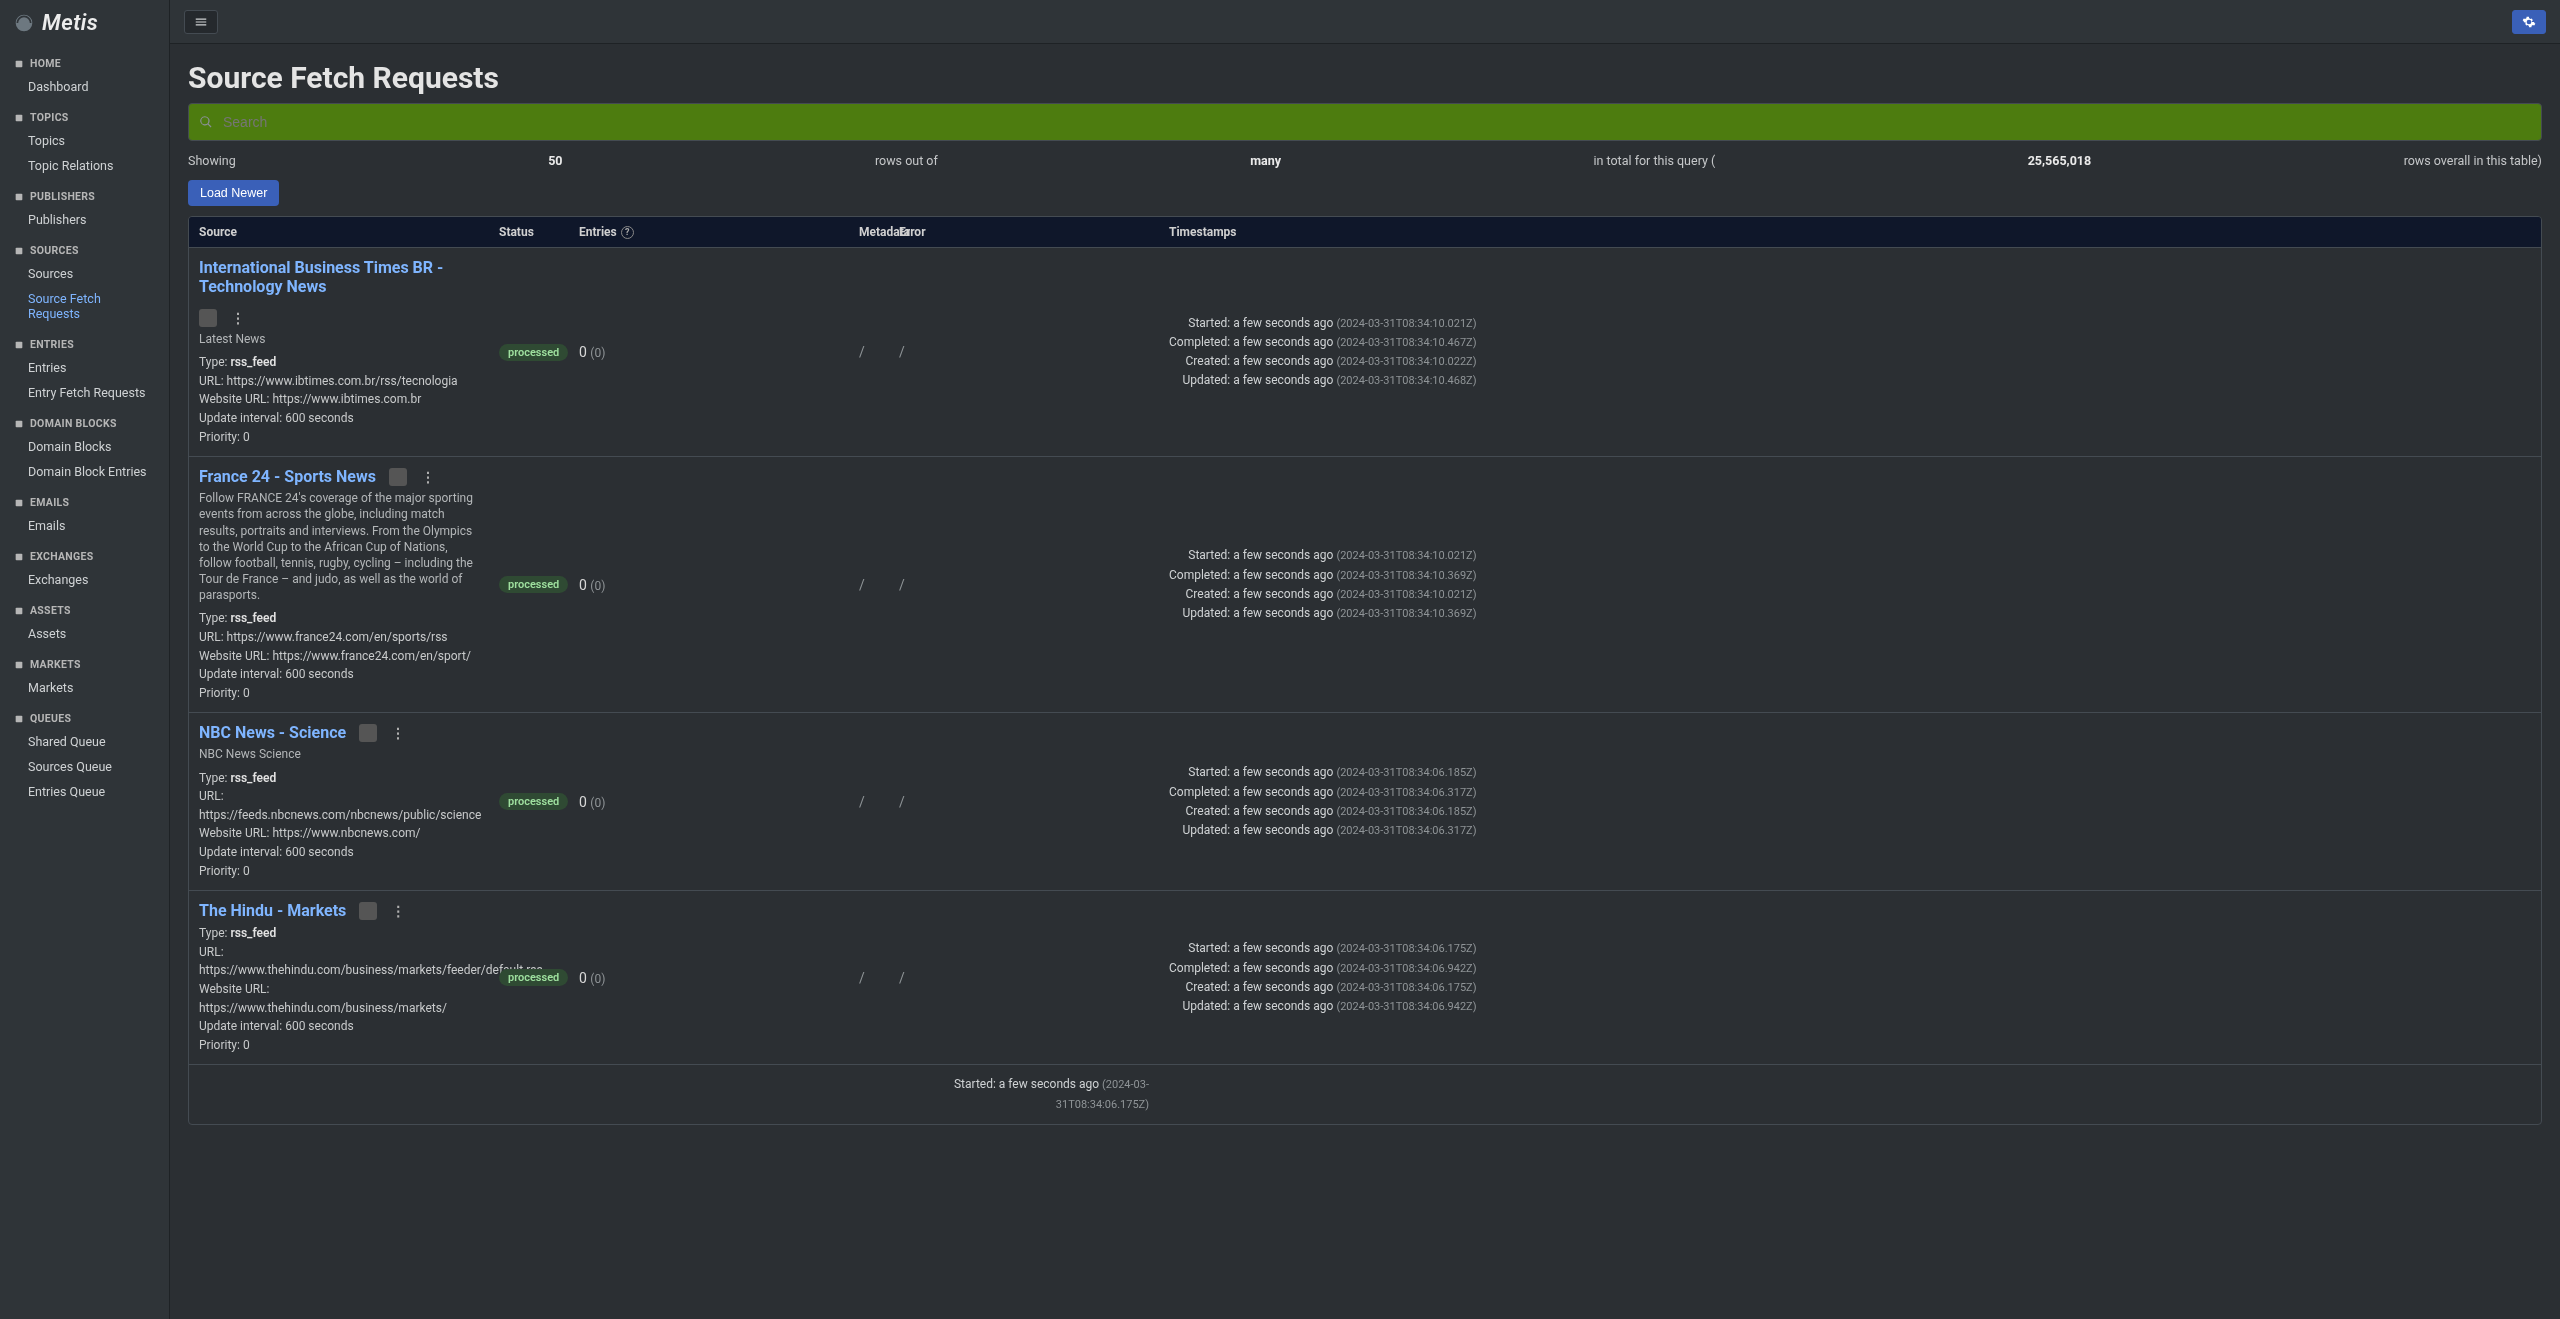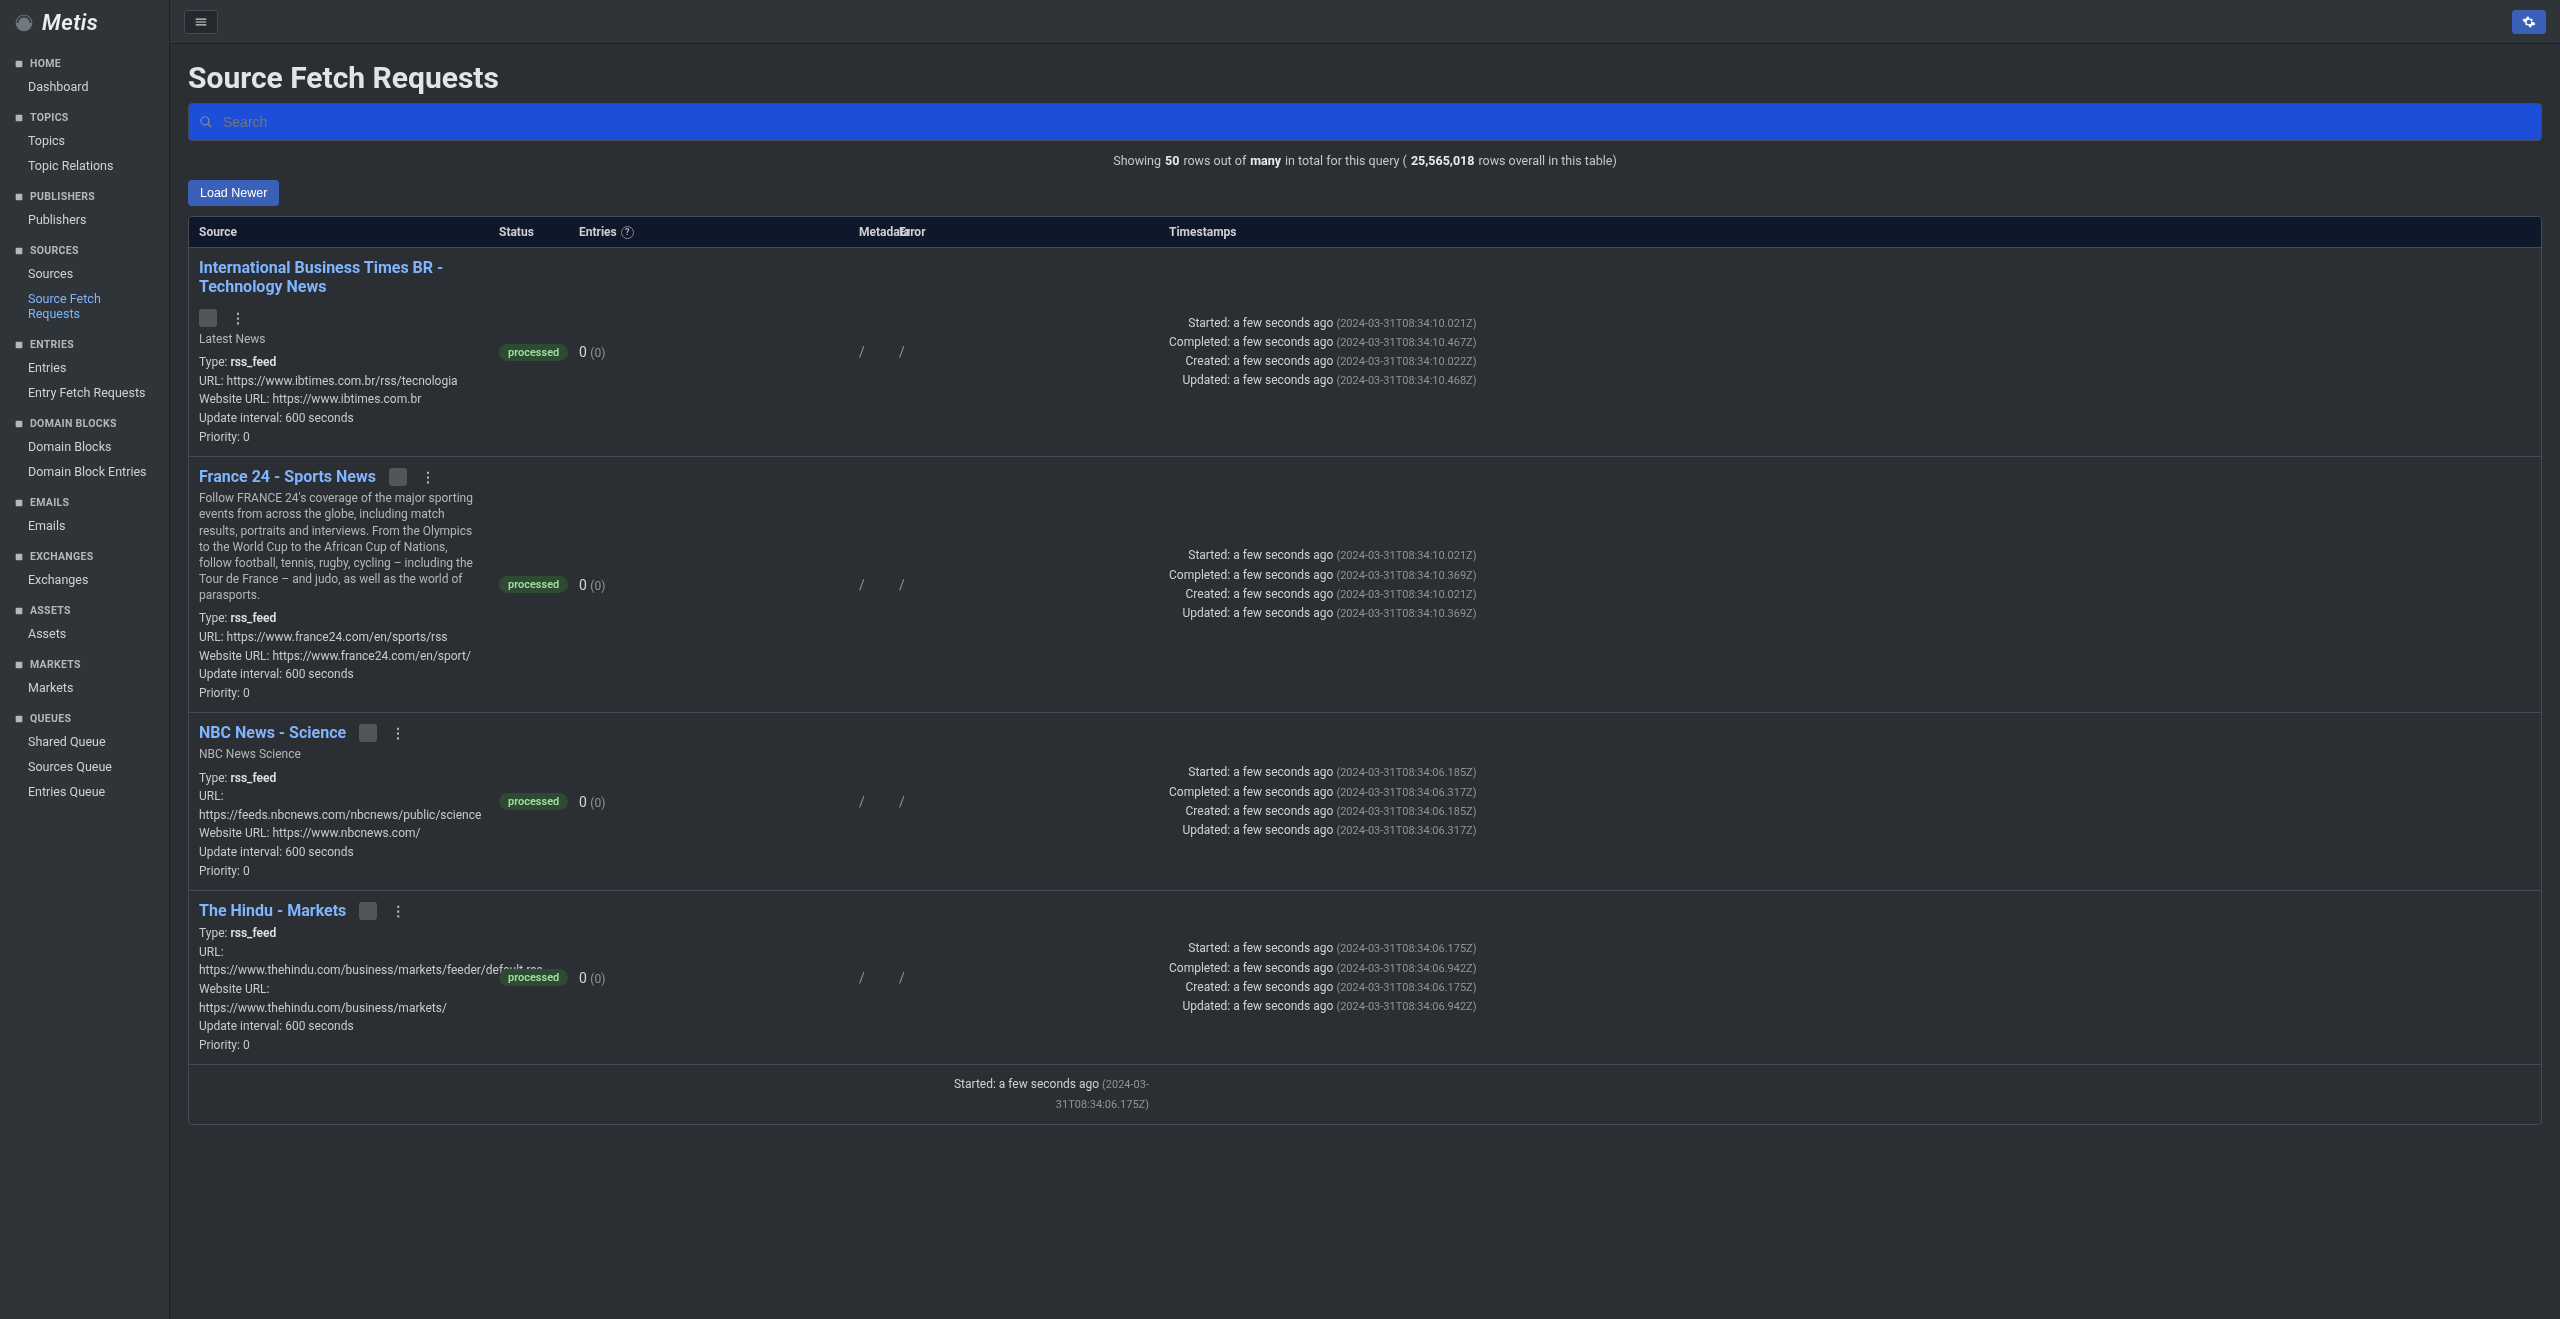--- a/index.html
+++ b/index.html
@@ -82,39 +82,39 @@
     .iconbtn.accent { background: #3a60b8; border-color: #3a60b8; }
     .iconbtn.accent svg { fill: #fff; }
 
     .content { flex: 1; overflow-y: auto; padding: 16px 18px 40px; }
     h1.page-title { font-size: 30px; font-weight: 700; margin-bottom: 8px; color: #e4e4e4; }
 
     .searchbar {
       display: flex;
       align-items: center;
       gap: 10px;
-      background: #1d4ed8;
+      background: #4d7c0f;
       border: 1px solid #444b52;
       border-radius: 4px;
       padding: 0 10px;
       height: 38px;
       margin-bottom: 12px;
     }
     .searchbar svg { width: 14px; height: 14px; fill: #8a9096; }
     .searchbar input {
       flex: 1;
       background: none;
       border: none;
       outline: none;
       color: #e4e4e4;
       font-size: 14px;
     }
     .meta-line {
       display: flex;
-      justify-content: center;
+      justify-content: space-between;
       color: #c5c7c9;
       font-size: 12.5px;
       margin-bottom: 12px;
       gap: 4px;
       flex-wrap: wrap;
     }
     .meta-line b { font-weight: 700; color: #eaeaea; }
 
     .btn {
       display: inline-flex;

